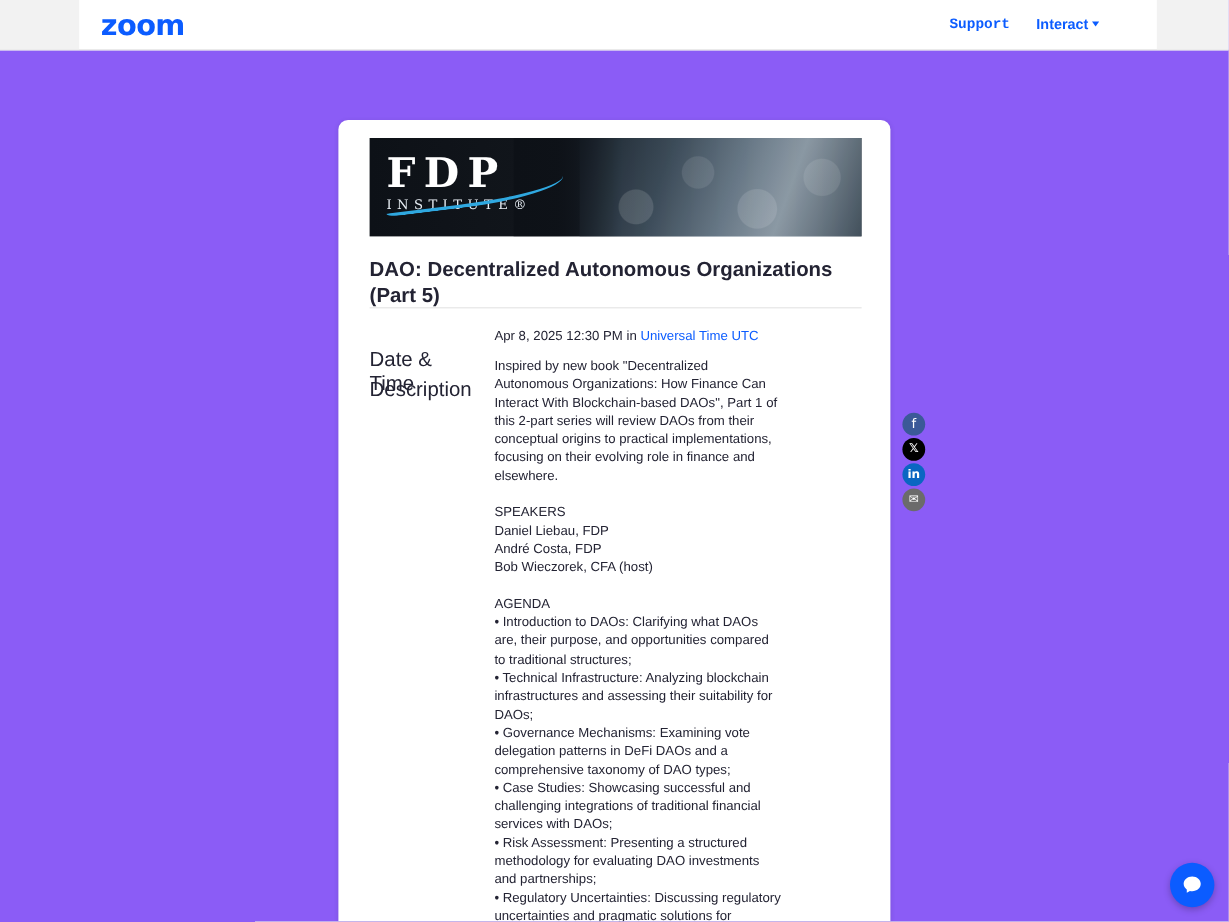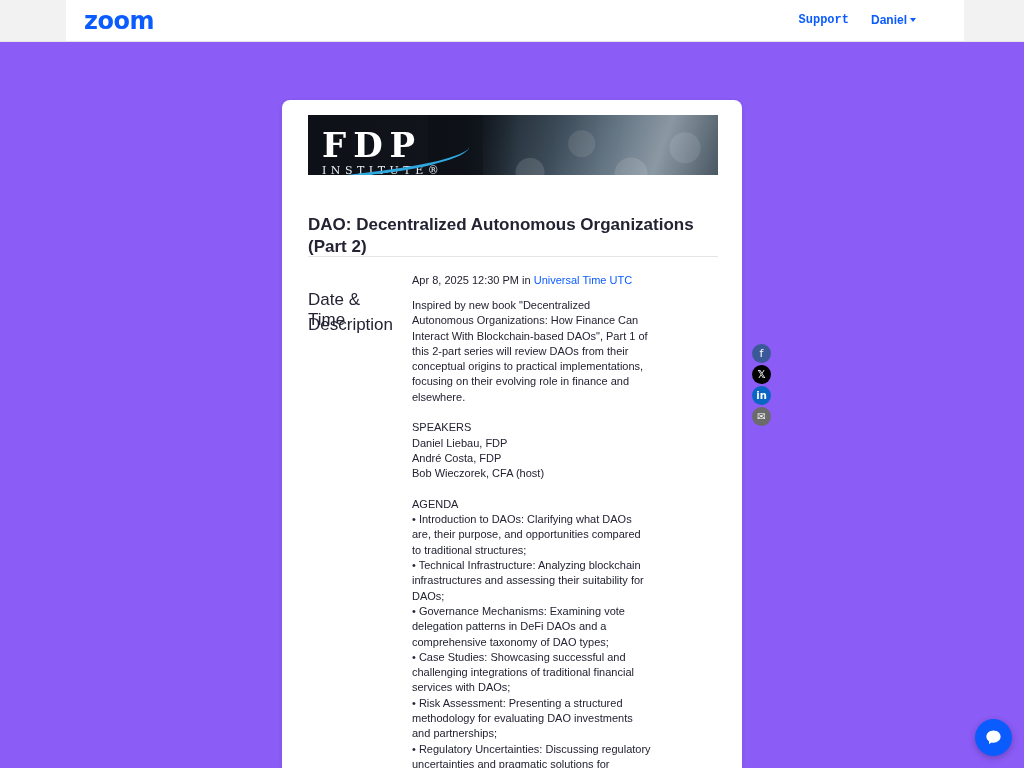--- a/index.html
+++ b/index.html
@@ -103,21 +103,21 @@
     border-radius: 8px 8px 0 0;
     box-shadow: 0 1px 4px rgba(0,0,0,0.10);
     overflow: hidden;
   }
 
   .banner {
     position: absolute;
     left: 26px;
     top: 15px;
     width: 410px;
-    height: 60px;
+    height: 82px;
     background: linear-gradient(90deg, #0d1117 0%, #12161c 38%, #1d2732 48%, #33414f 58%, #586c7d 70%, #7d8f9d 82%, #5d6e7c 92%, #2b3640 100%);
     overflow: hidden;
   }
   .banner-people {
     position: absolute;
     right: 0;
     top: 0;
     width: 235px;
     height: 82px;
     background:
@@ -283,39 +283,39 @@
 
 <div class="page">
 
   <div class="topbar">
     <div class="scroll-gutter-left"></div>
     <div class="scroll-gutter-right"></div>
     <div class="zoom-logo">zoom</div>
     <div class="topbar-right">
       <a class="support-link" href="#">Support</a>
       <div class="lang-select">
-        <span>Daniel</span>
+        <span>Interact</span>
         <span class="caret"></span>
       </div>
     </div>
   </div>
 
   <div class="card">
 
     <div class="banner">
       <div class="banner-people"></div>
       <div class="banner-fade"></div>
       <div class="fdp-logo">
         <div class="fdp-swoosh"></div>
         <div class="fdp-letters">FDP</div>
         <div class="fdp-sub">INSTITUTE®</div>
       </div>
     </div>
 
-    <div class="title">DAO: Decentralized Autonomous Organizations (Part 2)</div>
+    <div class="title">DAO: Decentralized Autonomous Organizations (Part 5)</div>
 
     <div class="divider"></div>
 
     <div class="row row-datetime">
       <div class="row-label">Date &amp; Time</div>
       <div class="row-value">
         <span>Apr 8, 2025 12:30 PM</span>
         <span class="in-word">in</span>
         <a class="tz-link" href="#">Universal Time UTC</a>
       </div>

